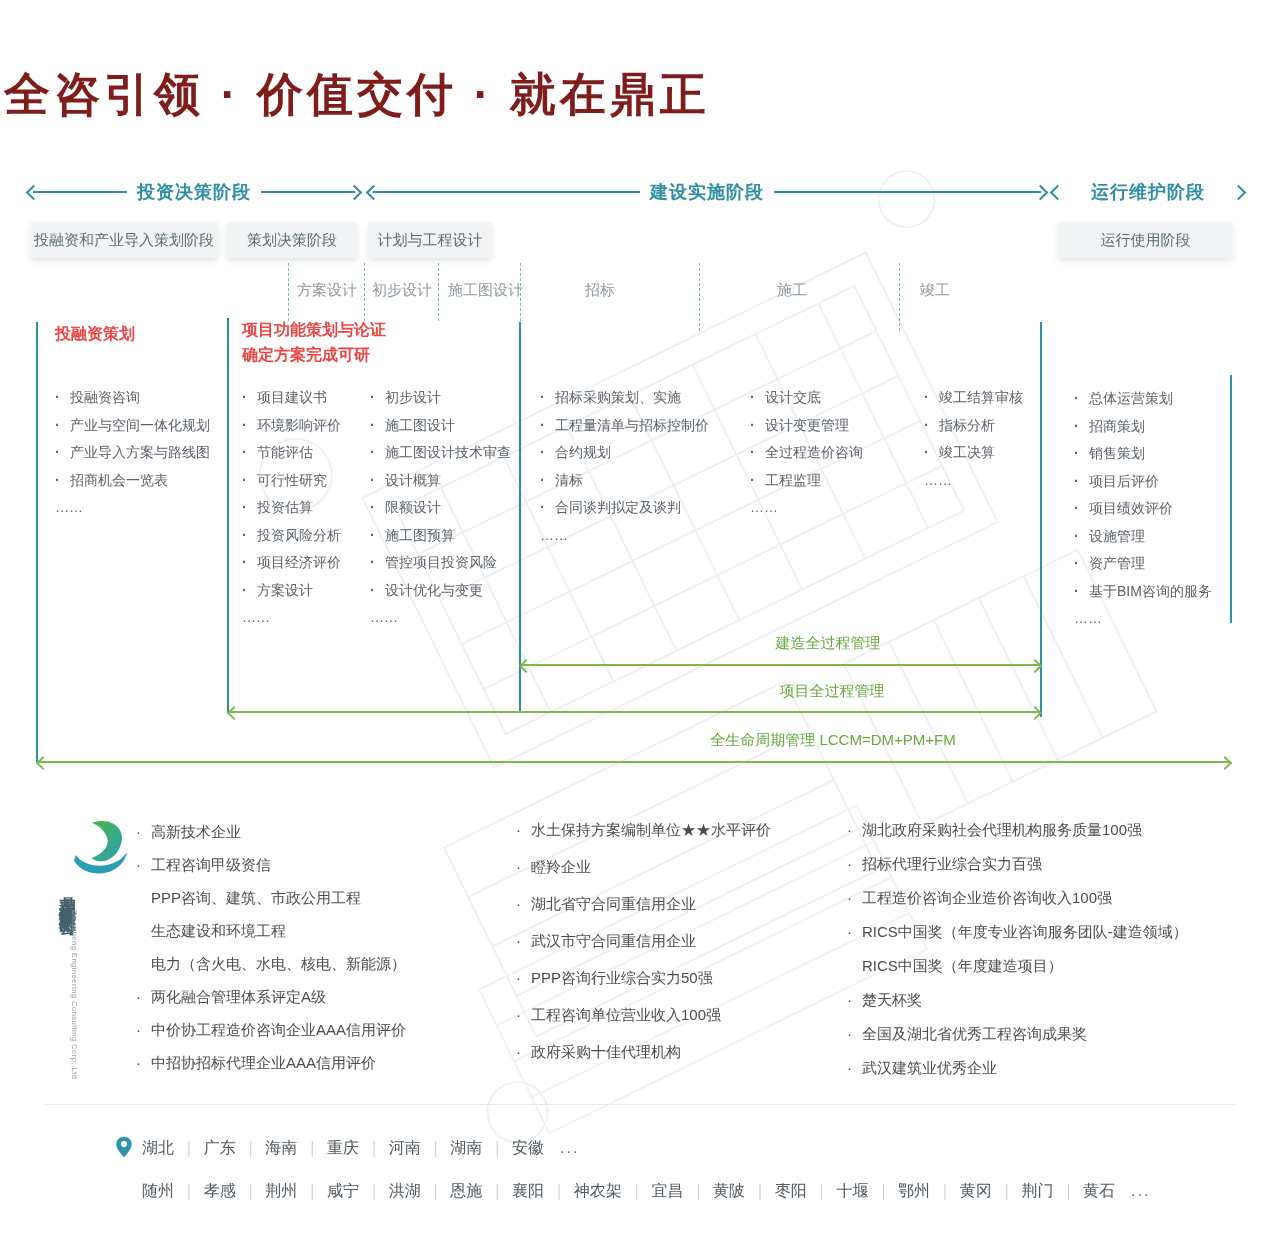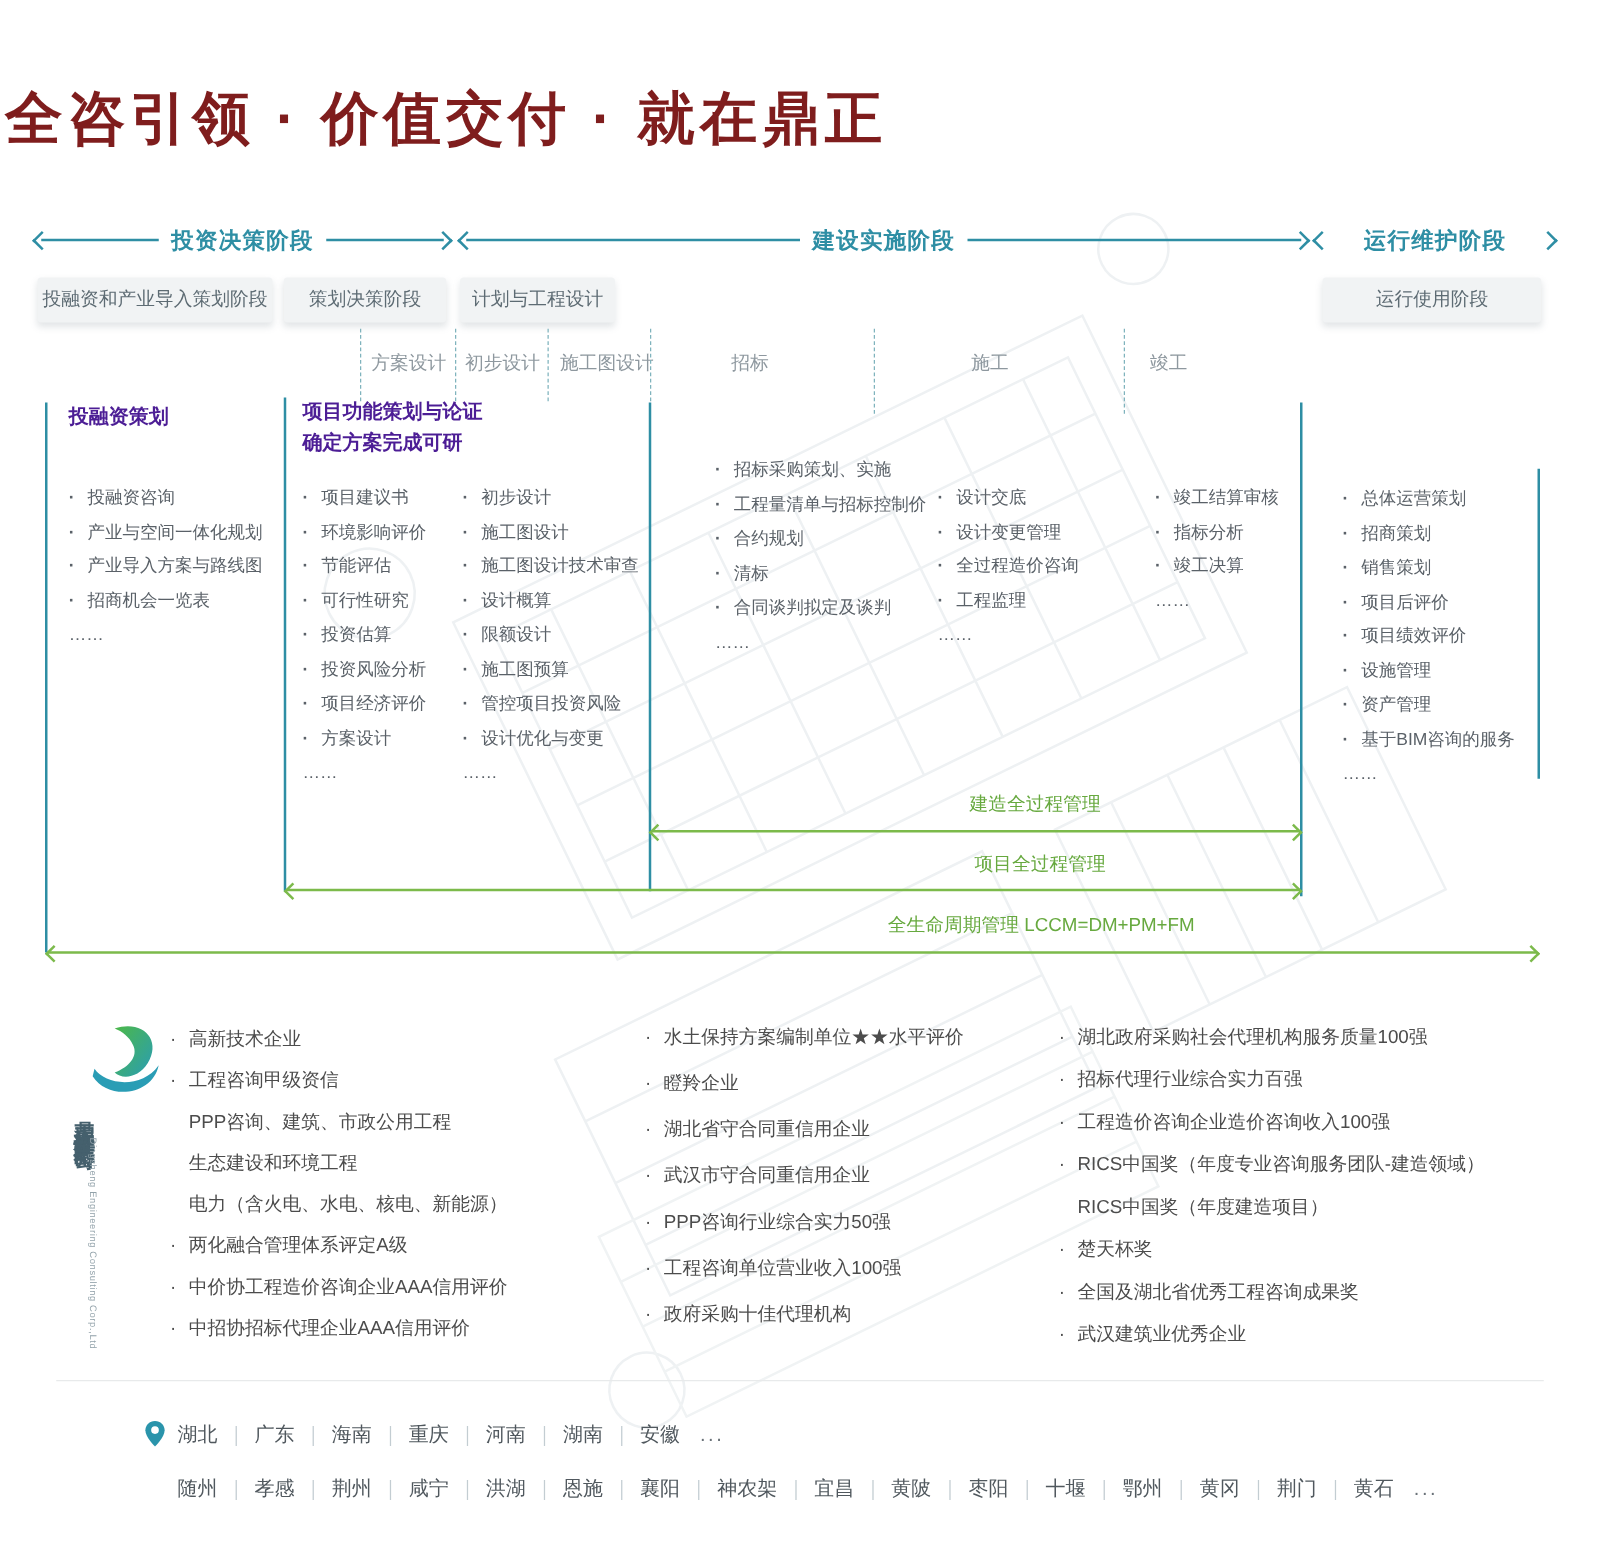--- a/index.html
+++ b/index.html
@@ -46,37 +46,37 @@
   .vd5{left:699px;top:263px;height:68px;}
   .vd6{left:899px;top:263px;height:68px;}
   
   .vline{position:absolute;width:2px;background:#2e8ea4;}
   .vl1{left:36px;top:322px;height:440px;}
   .vl2{left:227px;top:318px;height:395px;}
   .vl3{left:519px;top:322px;height:391px;}
   .vl4{left:1040px;top:322px;height:395px;}
   .vl5{left:1230px;top:375px;height:248px;}
   
-  .colhead{position:absolute;font-size:16px;font-weight:bold;color:#4c1d95;white-space:nowrap;line-height:1.55;}
+  .colhead{position:absolute;font-size:16px;font-weight:bold;color:#ef4444;white-space:nowrap;line-height:1.55;}
   .ch1{left:55px;top:322px;}
   .ch2{left:242px;top:318px;}
   
   .scol{position:absolute;}
   .scol ul{list-style:none;margin:0;padding:0;}
   .scol li{
     position:relative;padding-left:15px;margin-bottom:12.5px;
     font-size:14px;line-height:15px;color:#5a6168;white-space:nowrap;
   }
   .scol li::before{content:"·";position:absolute;left:0;top:0;font-weight:bold;color:#5a6168;}
   .scol li.nb{padding-left:0;}
   .scol li.nb::before{content:none;}
   .c1{left:55px;top:390px;}
   .c2{left:242px;top:390px;}
   .c3{left:370px;top:390px;}
-  .c4{left:540px;top:368px;margin-left:32px;}
+  .c4{left:540px;top:390px;}
   .c5{left:750px;top:390px;}
   .c6{left:924px;top:390px;}
   .c7{left:1074px;top:391px;}
   
   .glabel{position:absolute;transform:translateX(-50%);font-size:15px;color:#67a93f;white-space:nowrap;}
   .gl1{left:828px;top:634px;}
   .gl2{left:832px;top:682px;}
   .gl3{left:833px;top:731px;}
   .garrow{position:absolute;height:2px;background:#7cba4b;}
   .ga1{left:521px;top:664px;width:519px;}

